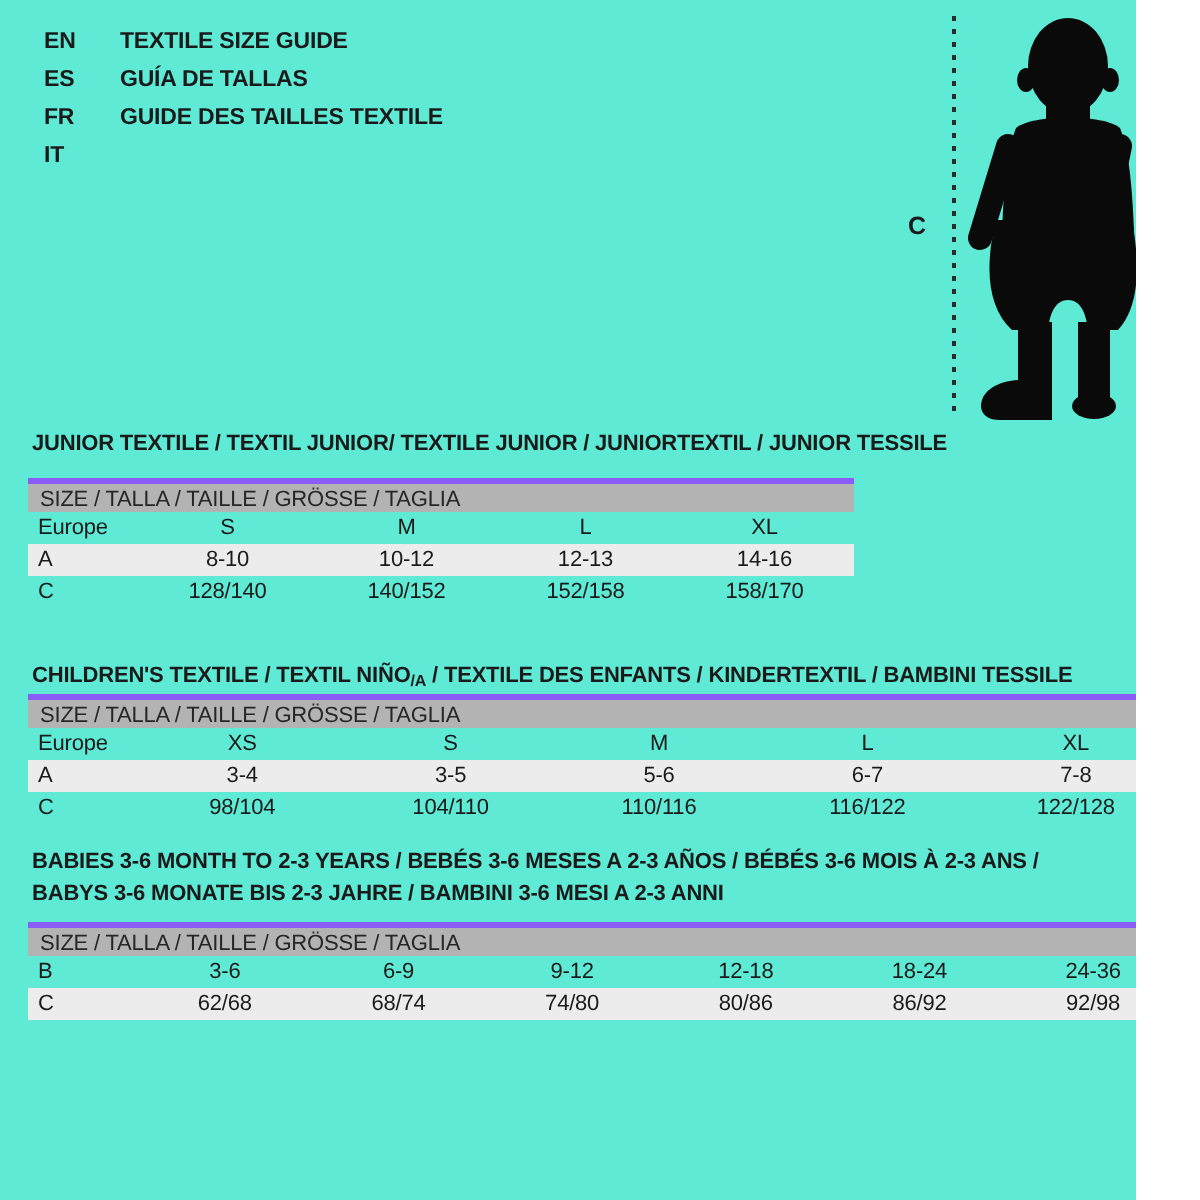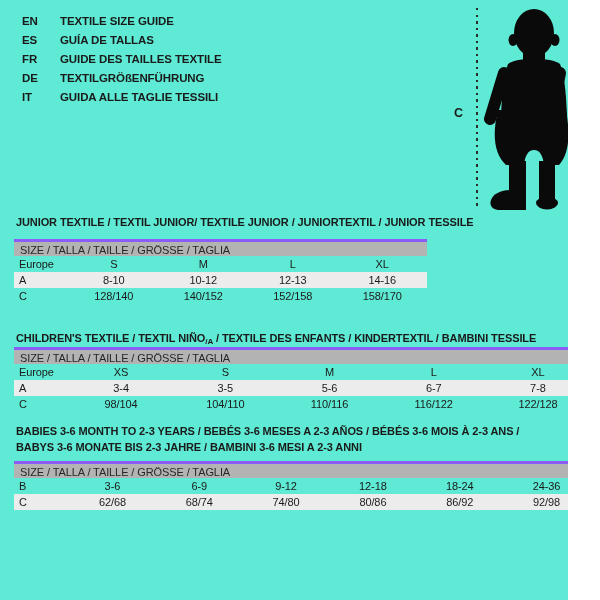--- a/index.html
+++ b/index.html
@@ -50,26 +50,21 @@
     </div>
     <div class="lang">
       <span class="lang-code">ES</span>
       <span class="lang-label">GUÍA DE TALLAS</span>
     </div>
     <div class="lang">
       <span class="lang-code">FR</span>
       <span class="lang-label">GUIDE DES TAILLES TEXTILE</span>
     </div>
     <div class="lang">
-      <span class="lang-code">DE</span>
-      <span class="lang-label">TEXTILGRÖßENFÜHRUNG</span>
-    </div>
-    <div class="lang">
       <span class="lang-code">IT</span>
-      <span class="lang-label">GUIDA ALLE TAGLIE TESSILI</span>
     </div>
   </div>
 
   <div class="measure-line"></div>
   <div class="c-label">C</div>
   <svg class="baby" viewBox="0 0 90 204" xmlns="http://www.w3.org/2000/svg">
     <g fill="#0a0a0a" stroke="none">
       <ellipse cx="50" cy="27" rx="20" ry="24"></ellipse>
       <ellipse cx="29" cy="34" rx="4.5" ry="6"></ellipse>
       <ellipse cx="71" cy="34" rx="4.5" ry="6"></ellipse>

